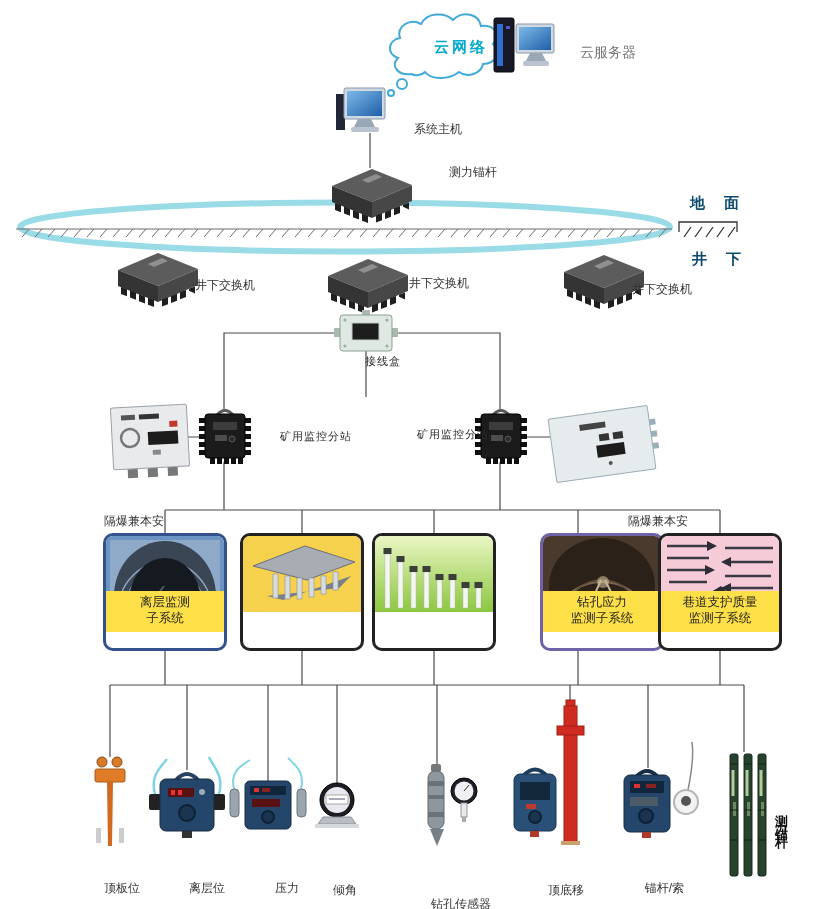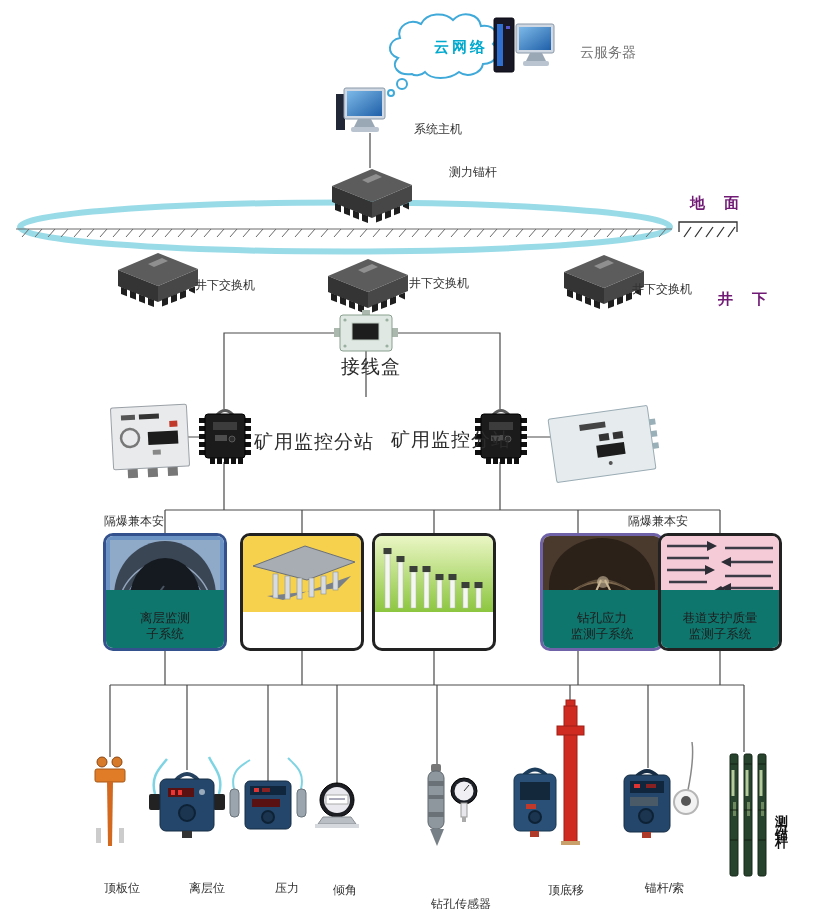--- a/index.html
+++ b/index.html
@@ -1,30 +1,30 @@
 <!DOCTYPE html>
 <html><head>
 <meta charset="utf-8">
 <style>
   html,body{margin:0;padding:0;background:#fff;}
   .stage{position:relative;width:813px;height:909px;background:#fff;overflow:hidden;
          font-family:"Liberation Sans","DejaVu Sans",sans-serif;}
   svg.layer{position:absolute;left:0;top:0;}
   .lbl{position:absolute;font-size:12px;line-height:1.5;color:#333;text-align:right;white-space:pre;}
-  .lbl13{font-size:19px;letter-spacing:1px;color:#2b2b2b;}
-  .lblb{font-size:15px;font-weight:bold;color:#701a75;letter-spacing:2px;}
+  .lbl13{font-size:11px;letter-spacing:1px;color:#2b2b2b;}
+  .lblb{font-size:15px;font-weight:bold;color:#0c4a6e;letter-spacing:2px;}
   .cloudtxt{font-size:15px;font-weight:bold;letter-spacing:3px;}
   .srv{font-size:14px;color:#737373;}
   .vert{position:absolute;writing-mode:vertical-rl;font-weight:bold;font-size:13px;
         letter-spacing:7px;color:#111;}
   .subsys{position:absolute;top:533px;width:124px;height:118px;border:3px solid #222;
           border-radius:10px;background:#fff;box-sizing:border-box;overflow:hidden;}
   .subsys-img{position:absolute;left:0;top:0;width:118px;height:76px;}
-  .subsys-label{position:absolute;left:0;bottom:0;width:118px;height:38px;background:#0f766e;
-                text-align:center;font-size:12.5px;line-height:16px;color:#1d1d1d;padding-top:20px;}
+  .subsys-label{position:absolute;left:0;bottom:16px;width:118px;height:38px;background:#fde047;
+                text-align:center;font-size:12.5px;line-height:16px;color:#1d1d1d;padding-top:3px;}
 </style>
 </head>
 <body>
 
 <div class="stage">
 
 <svg class="layer" width="813" height="909" viewBox="0 0 813 909">
   <defs>
     <linearGradient id="scr" x1="0" y1="0" x2="1" y2="1">
       <stop offset="0" stop-color="#7db9e8"></stop>
@@ -278,21 +278,21 @@
           <line x1="758" y1="840" x2="766" y2="840"></line>
     </g>
   </g>
 </svg>
 
 <div class="lbl cloudtxt" style="left: 402px; top: 36px; width: 86px; color: rgb(0, 169, 206);">云网络</div>
 <div class="lbl srv" style="left:556px;top:42px;width:80px;">云服务器</div>
 <div class="lbl" style="left:398px;top:103px;width:64px;margin-top:17px;">系统主机</div>
 <div class="lbl" style="left:423px;top:163px;width:74px;">测力锚杆</div>
 <div class="lbl lblb" style="left:675px;top:192px;width:66px;">地　面</div>
-<div class="lbl lblb" style="left:703px;top:248px;width:66px;margin-top:40px;">井　下</div>
+<div class="lbl lblb" style="left:677px;top:248px;width:66px;">井　下</div>
 <div class="lbl" style="left:181px;top:276px;width:74px;">井下交换机</div>
 <div class="lbl" style="left:395px;top:274px;width:74px;">井下交换机</div>
 <div class="lbl" style="left:618px;top:280px;width:74px;">井下交换机</div>
 <div class="lbl lbl13" style="left:331px;top:353px;width:70px;">接线盒</div>
 <div class="lbl lbl13" style="left:254px;top:428px;width:98px;">矿用监控分站</div>
 <div class="lbl lbl13" style="left:391px;top:426px;width:98px;">矿用监控分站</div>
 <div class="lbl" style="left:84px;top:476px;width:80px;">
   <div>隔爆兼本安</div>
   <div>不间断电源</div>
 </div>

